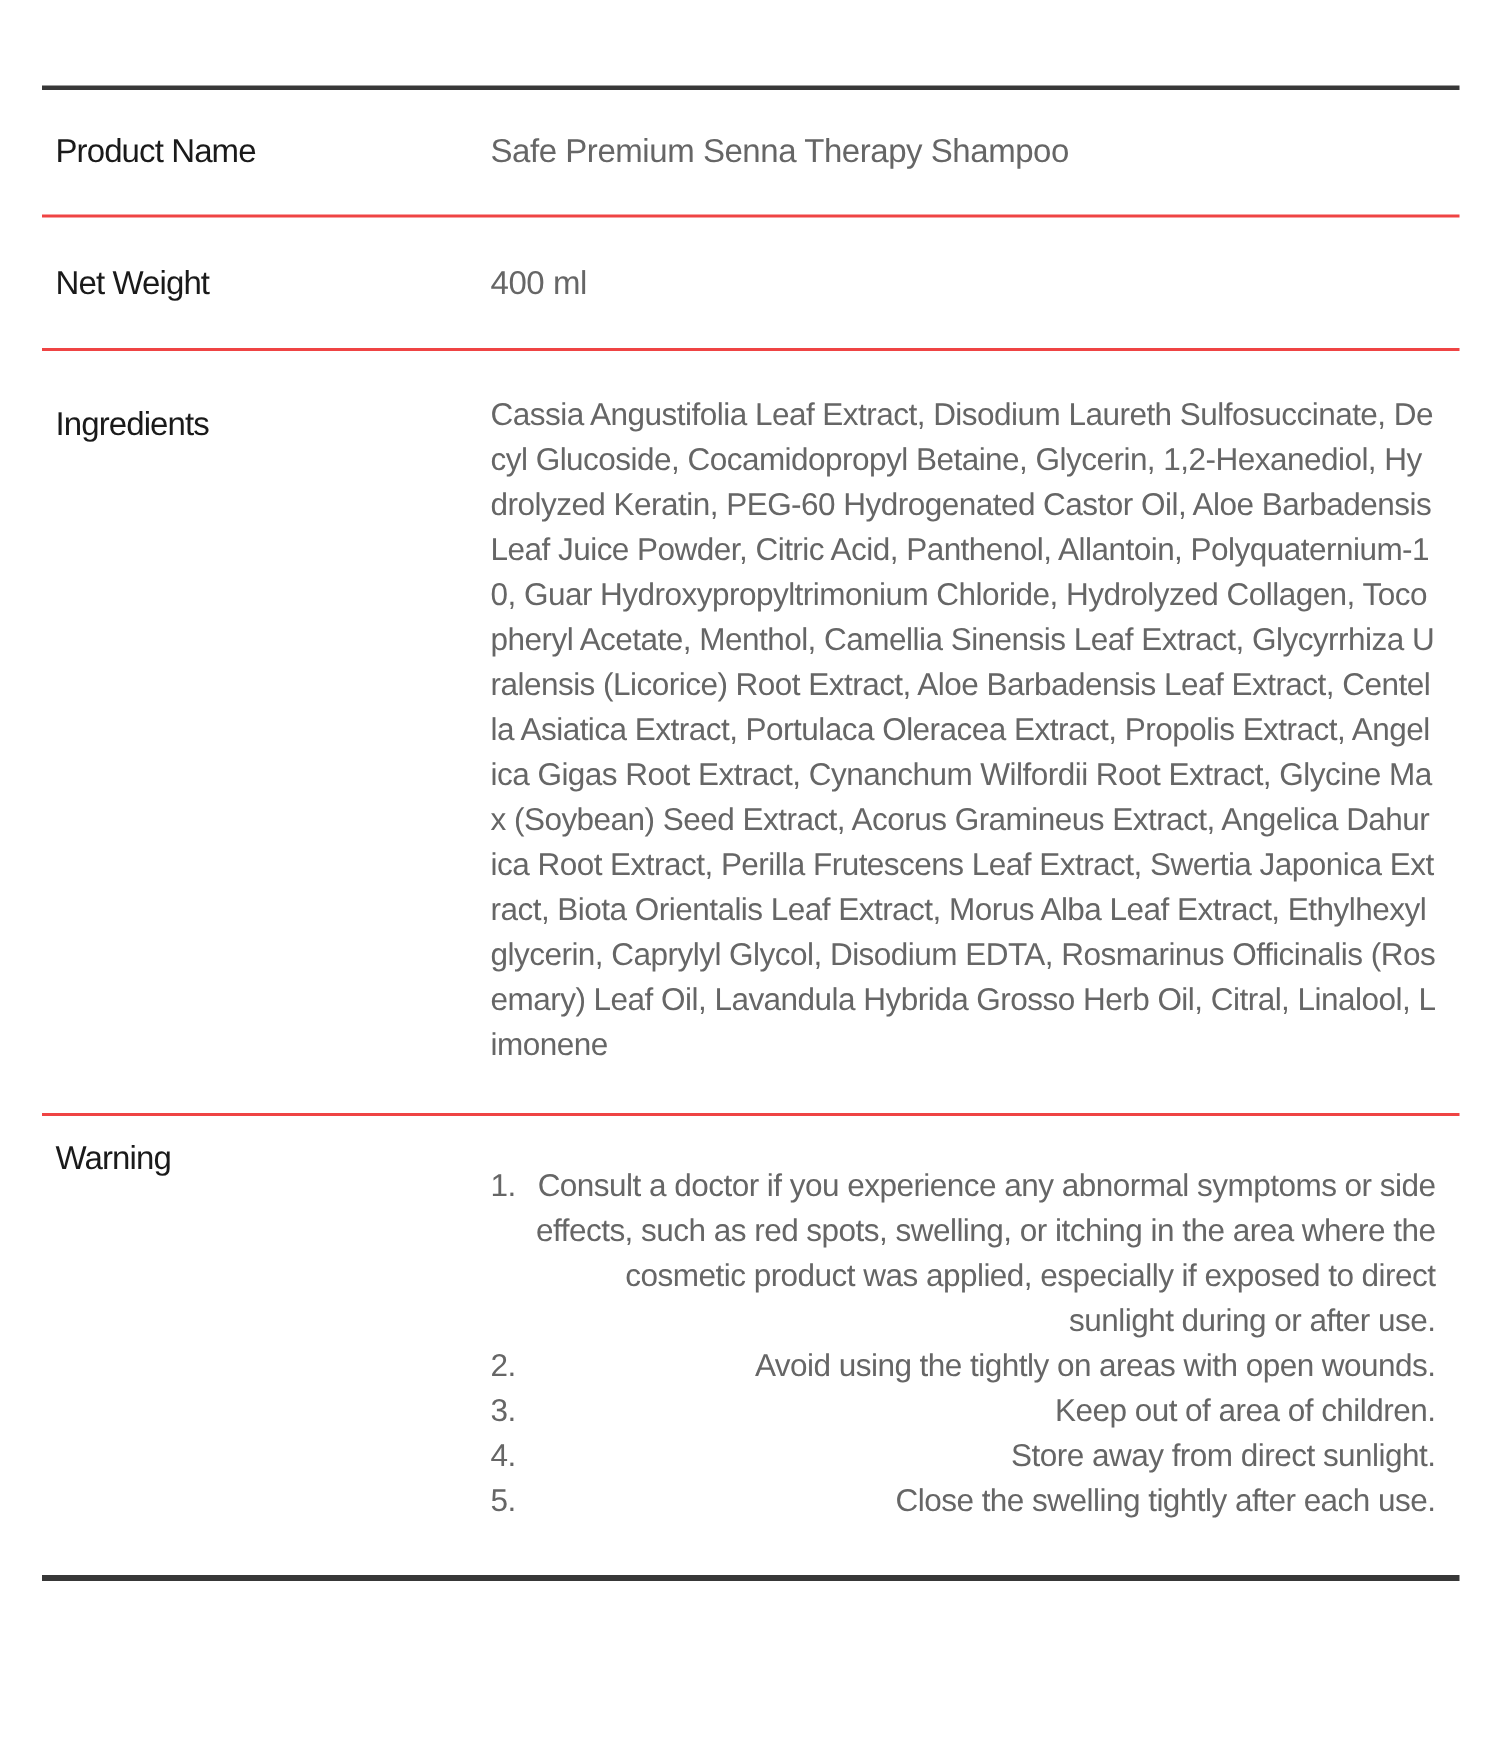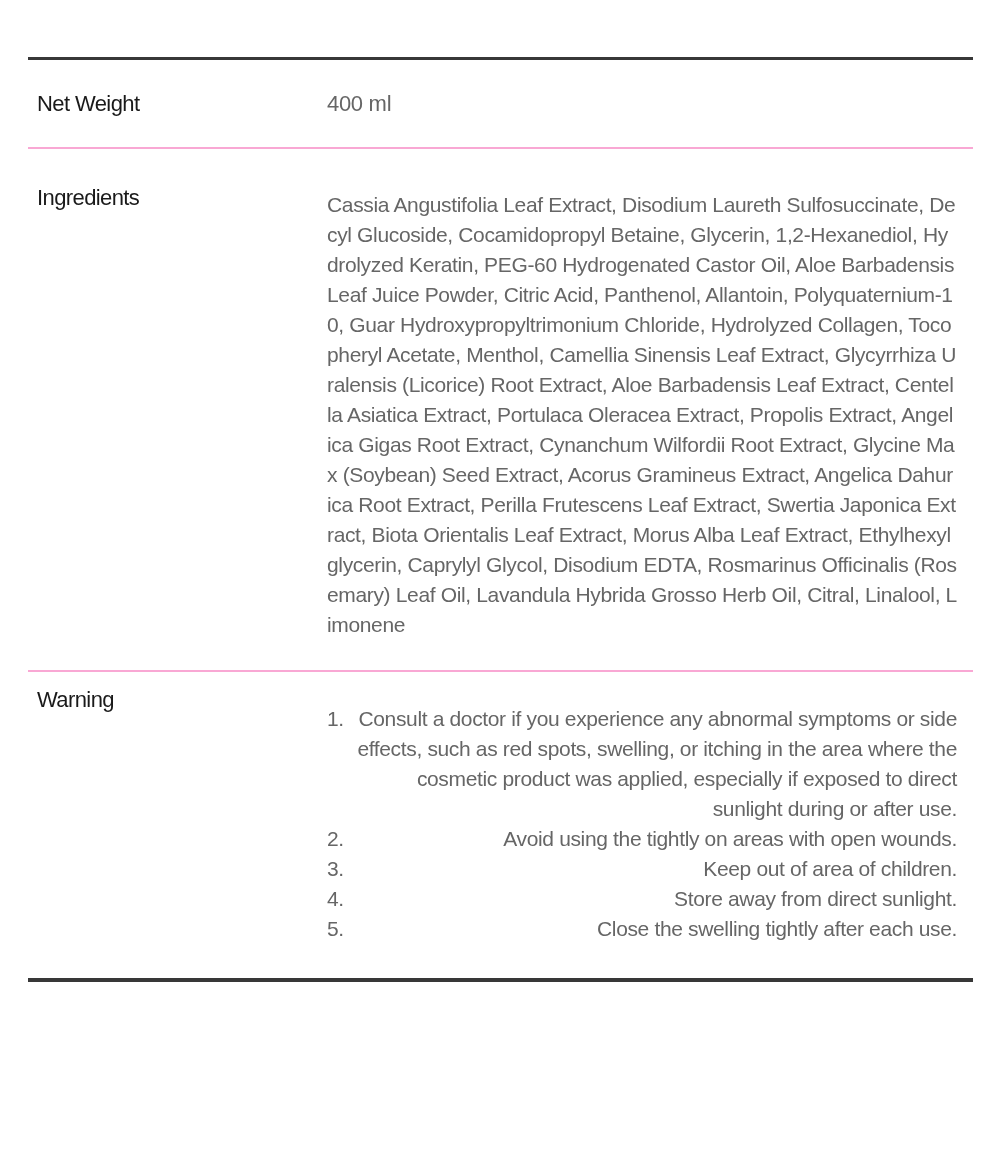--- a/index.html
+++ b/index.html
@@ -6,51 +6,59 @@
   html, body { background: #ffffff; }
   body {
     width: 1000px; height: 1171px; position: relative;
     font-family: "Liberation Sans", "DejaVu Sans", sans-serif;
   }
   .info-table {
     position: absolute; left: 28px; top: 57px; width: 945px;
     border-top: 3px solid #383838;
     border-bottom: 4px solid #383838;
   }
-  .row { display: flex; border-top: 2px solid #f9a8d4; }
+  .row { display: flex; border-top: 2px solid #ef4444; }
   .row:first-child { border-top: none; }
   .label-cell { flex: none; width: 299px; padding-left: 9px; }
   .label {
     font-size: 22px; font-weight: 500; color: #1a1a1a;
     letter-spacing: -0.6px; line-height: 30px;
   }
   .value-cell { flex: none; width: 630px; }
   .value {
     font-size: 21px; font-weight: 400; color: #666666;
     letter-spacing: -0.35px; line-height: 30px;
   }
   .value.single { font-size: 22px; letter-spacing: -0.3px; }
   
   .row-product  .label-cell, .row-product  .value-cell { padding-top: 26px; padding-bottom: 27px; }
   .row-weight   .label-cell, .row-weight   .value-cell { padding-top: 29px; padding-bottom: 28px; }
   .row-ingredients .label-cell { padding-top: 34px; }
-  .row-ingredients .value-cell { padding-top: 41px; padding-bottom: 30px; }
+  .row-ingredients .value-cell { padding-top: 28px; padding-bottom: 30px; }
   .row-warning .label-cell { padding-top: 13px; }
   .row-warning .value-cell { padding-top: 32px; padding-bottom: 34px; }
   .ingredients-text { word-break: break-all; }
   .warning-list { list-style: none; }
   .warning-item { display: flex; align-items: flex-start; }
   .warning-num { flex: none; width: 25px; }
   .warning-text { flex: 1; text-align: right; }
 </style>
 </head>
 <body>
 
 <div class="info-table">
 
+  <div class="row row-product">
+    <div class="label-cell">
+      <div class="label">Product Name</div>
+    </div>
+    <div class="value-cell">
+      <div class="value single">Safe Premium Senna Therapy Shampoo</div>
+    </div>
+  </div>
 
   <div class="row row-weight">
     <div class="label-cell">
       <div class="label">Net Weight</div>
     </div>
     <div class="value-cell">
       <div class="value single">400 ml</div>
     </div>
   </div>
 

